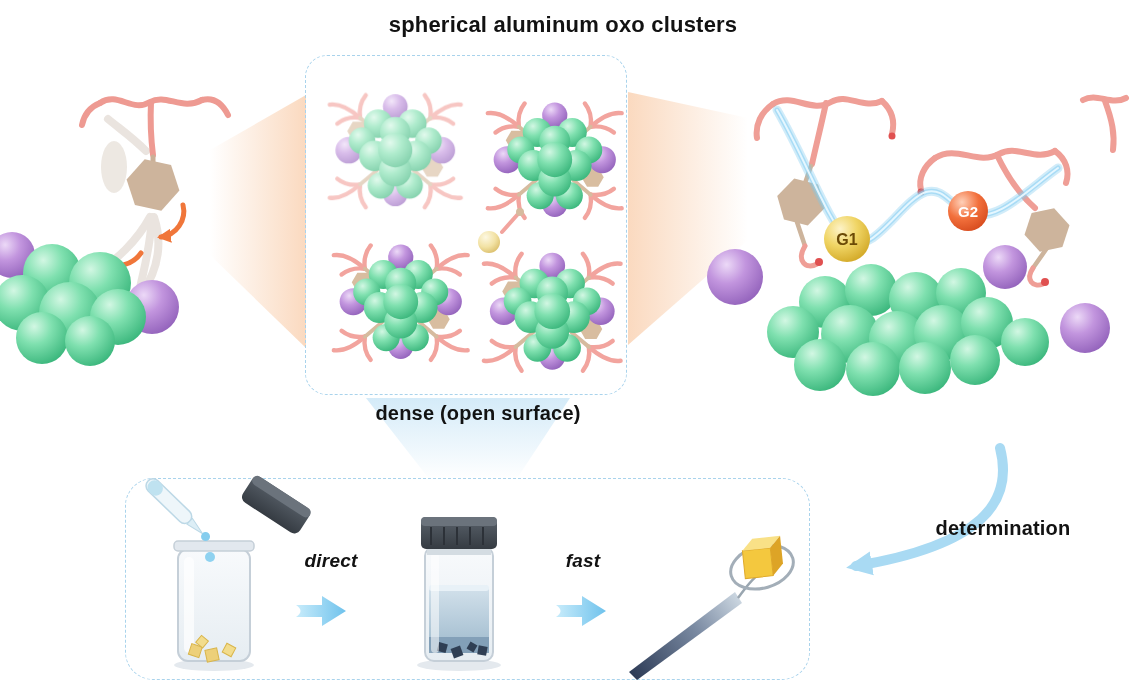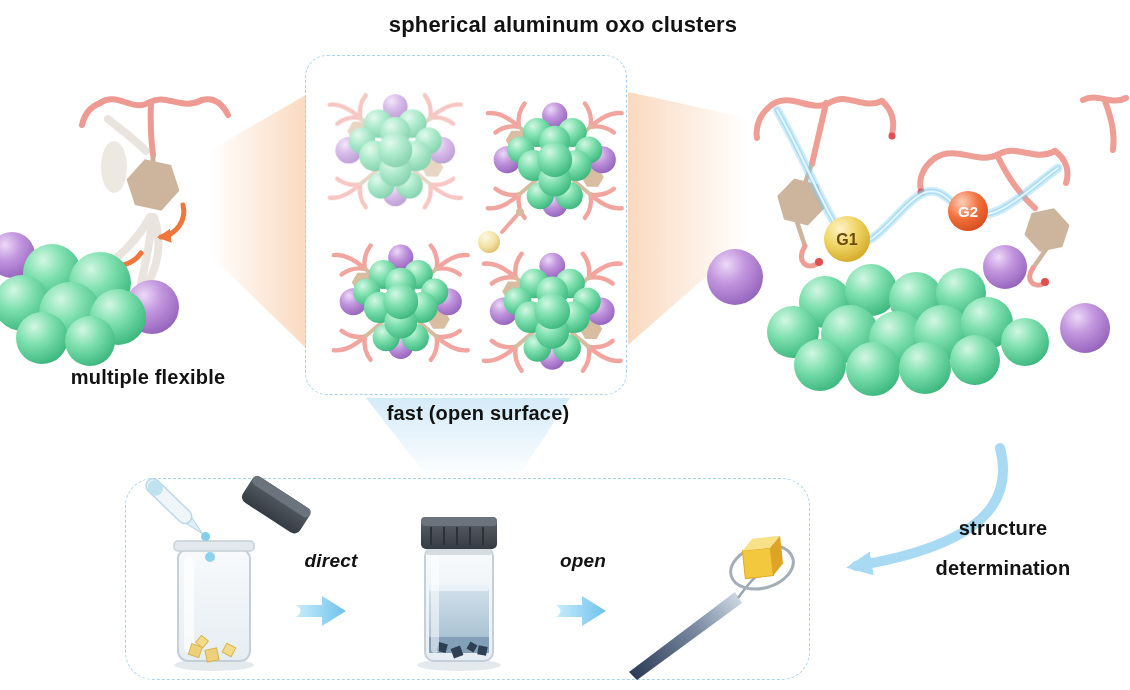--- a/index.html
+++ b/index.html
@@ -145,21 +145,21 @@
       <use href="#clusterUnit" transform="translate(176,30) scale(0.97)"></use>
       <use href="#clusterUnit" transform="translate(22,172) scale(0.97)"></use>
       <use href="#clusterUnit" transform="translate(172,180) scale(0.99)"></use>
       <g>
         <line x1="196" y1="176" x2="212" y2="158" stroke="#f2a49e" stroke-width="4" stroke-linecap="round"></line>
         <circle cx="214" cy="156" r="4" fill="#d6bb9f"></circle>
         <circle cx="183" cy="186" r="11" fill="url(#paleYellowGrad)"></circle>
       </g>
     </svg>
   </div>
-  <div class="lbl" style="left:478px;top:402px">fast (open surface)</div>
+  <div class="lbl" style="left:478px;top:402px">dense (open surface)</div>
 
   <svg class="abs z1" style="left:0;top:55px" width="260" height="322" viewBox="0 0 260 322">
     <g stroke="#e7e0da" stroke-width="8" stroke-linecap="round" fill="none" opacity="0.85">
       <path d="M146,96 C132,82 120,74 108,64"></path>
       <ellipse cx="114" cy="112" rx="13" ry="26" fill="#eae4de" stroke="none"></ellipse>
       <path d="M150,162 C136,188 116,204 98,218"></path>
       <path d="M152,162 C150,196 143,216 139,238"></path>
       <path d="M154,162 C164,192 156,218 141,240"></path>
     </g>
     <g stroke="#ee9a92" stroke-width="6" stroke-linecap="round" fill="none">
@@ -179,21 +179,20 @@
       <circle cx="52" cy="218" r="29" fill="url(#greenGrad)"></circle>
       <circle cx="100" cy="228" r="31" fill="url(#greenGrad)"></circle>
       <circle cx="22" cy="248" r="28" fill="url(#greenGrad)"></circle>
       <circle cx="152" cy="252" r="27" fill="url(#purpleGrad)"></circle>
       <circle cx="70" cy="258" r="31" fill="url(#greenGrad)"></circle>
       <circle cx="118" cy="262" r="28" fill="url(#greenGrad)"></circle>
       <circle cx="42" cy="283" r="26" fill="url(#greenGrad)"></circle>
       <circle cx="90" cy="286" r="25" fill="url(#greenGrad)"></circle>
     </g>
   </svg>
-  <div class="lbl" style="left:148px;top:366px">multiple flexible</div>
 
   <svg class="abs z1" style="left:685px;top:70px" width="445" height="335" viewBox="0 0 445 335">
     <g stroke="#ef9e96" stroke-width="6" stroke-linecap="round" fill="none">
       <path d="M88,34 C108,22 126,44 146,32 C162,22 178,40 197,31"></path>
       <path d="M88,34 C76,42 70,55 72,68"></path>
       <path d="M197,31 C207,40 210,52 207,64"></path>
       <path d="M141,33 C136,56 131,76 127,94"></path>
       <path d="M250,88 C272,74 292,96 314,84 C332,74 350,92 370,81"></path>
       <path d="M250,88 C239,96 233,108 236,120"></path>
       <path d="M370,81 C381,89 385,101 381,113"></path>
@@ -318,23 +317,22 @@
         </g>
         <g transform="rotate(-6 634 86)">
           <polygon points="618,70 646,70 646,98 618,98" fill="#f4c83e" stroke="#dfa92a" stroke-width="1"></polygon>
           <polygon points="618,70 629,59 657,59 646,70" fill="#f9e187"></polygon>
           <polygon points="646,70 657,59 657,87 646,98" fill="#dda426"></polygon>
         </g>
       </g>
     </svg>
   </div>
   <div class="lbl small" style="left:331px;top:550px">direct</div>
-  <div class="lbl small" style="left:583px;top:550px">open</div>
+  <div class="lbl small" style="left:583px;top:550px">fast</div>
 
   <svg class="abs z3" style="left:780px;top:420px" width="260" height="170" viewBox="780 420 260 170">
     <path d="M1000,448 C1014,502 982,545 856,566" stroke="#a9daf3" stroke-width="10" fill="none" stroke-linecap="round" marker-end="url(#mBlue)"></path>
   </svg>
   <div class="lbl sd" style="left:1003px;top:508px">
-    <div>structure</div>
     <div>determination</div>
   </div>
 
 </div>
 
 </body></html>

